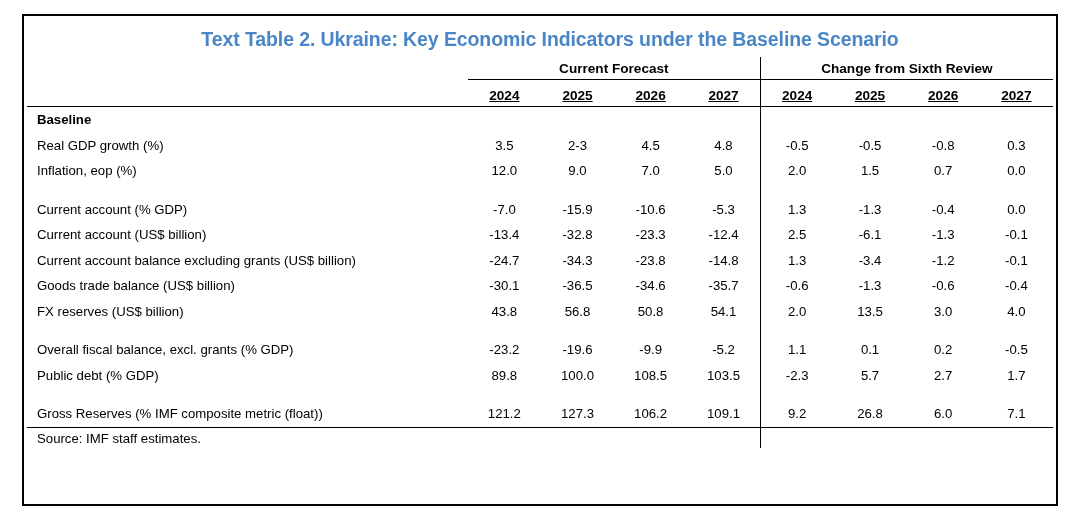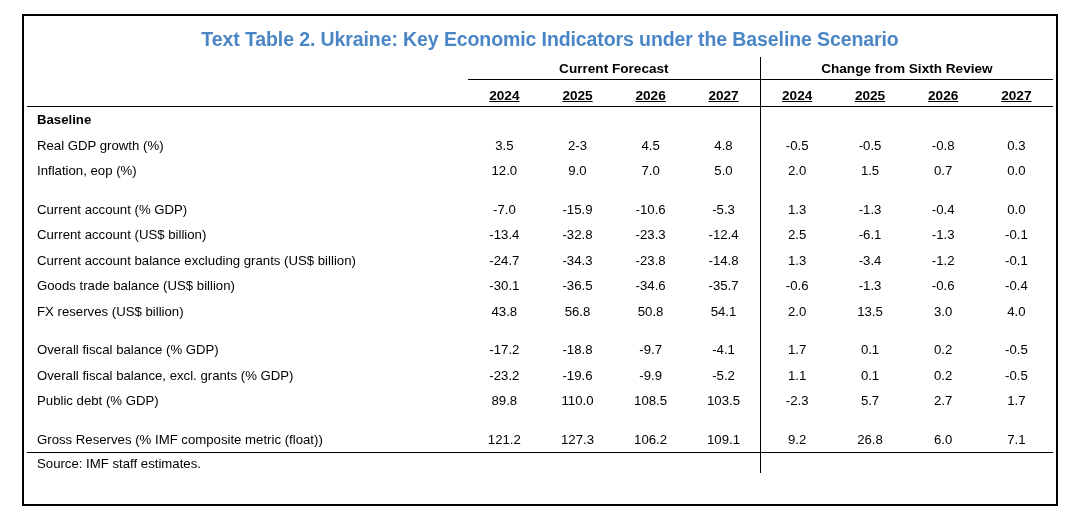--- a/index.html
+++ b/index.html
@@ -240,45 +240,34 @@
           <td></td>
           <td></td>
           <td></td>
           <td></td>
           <td class="vdiv"></td>
           <td></td>
           <td></td>
           <td></td>
         </tr>
         <tr class="data">
-          <td class="label">Overall fiscal balance (% GDP)</td>
-          <td class="val">-17.2</td>
-          <td class="val">-18.8</td>
-          <td class="val">-9.7</td>
-          <td class="val">-4.1</td>
-          <td class="val vdiv">1.7</td>
-          <td class="val">0.1</td>
-          <td class="val">0.2</td>
-          <td class="val">-0.5</td>
-        </tr>
-        <tr class="data">
           <td class="label">Overall fiscal balance, excl. grants (% GDP)</td>
           <td class="val">-23.2</td>
           <td class="val">-19.6</td>
           <td class="val">-9.9</td>
           <td class="val">-5.2</td>
           <td class="val vdiv">1.1</td>
           <td class="val">0.1</td>
           <td class="val">0.2</td>
           <td class="val">-0.5</td>
         </tr>
         <tr class="data">
           <td class="label">Public debt (% GDP)</td>
           <td class="val">89.8</td>
-          <td class="val">110.0</td>
+          <td class="val">100.0</td>
           <td class="val">108.5</td>
           <td class="val">103.5</td>
           <td class="val vdiv">-2.3</td>
           <td class="val">5.7</td>
           <td class="val">2.7</td>
           <td class="val">1.7</td>
         </tr>
         <tr class="spacer">
           <td></td>
           <td></td>

